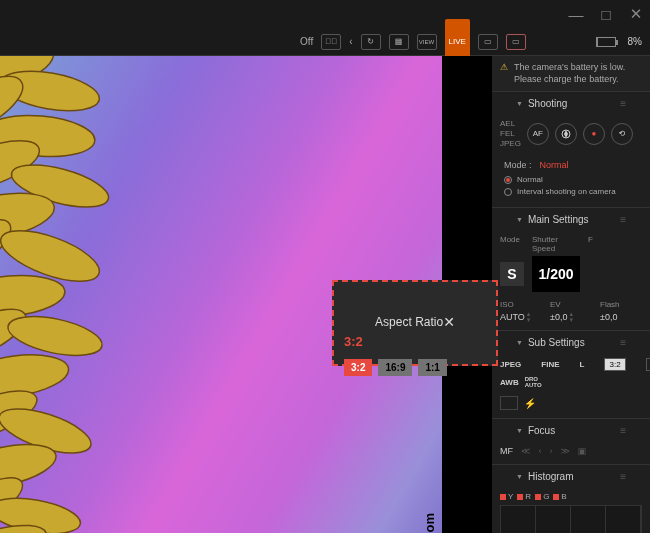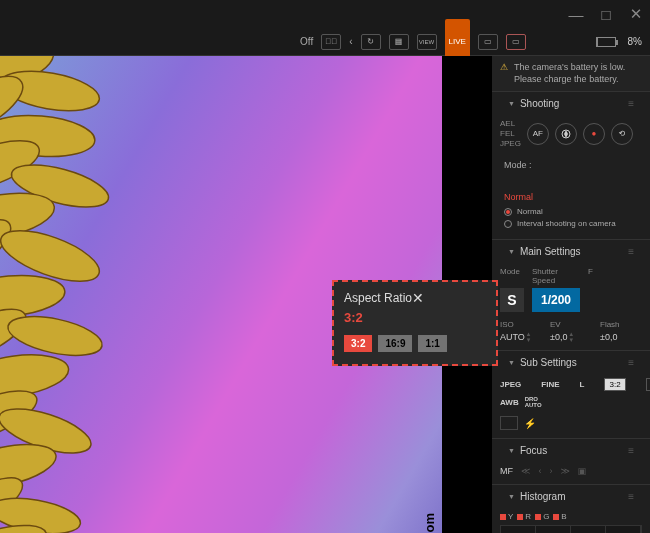--- a/index.html
+++ b/index.html
@@ -19,59 +19,59 @@
 .batt-txt { color: #ccc; font-size: 10px; margin-left: 4px; }
 
 .main { display: flex; height: calc(100% - 56px); }
 .preview { flex: 1; position: relative; background: linear-gradient(120deg, #7b9fd8 0%, #8a6dd9 25%, #b866d9 45%, #d966d9 55%, #c466d9 70%, #9a8fd9 85%, #6a5fbf 100%); overflow: hidden; }
 .flower { position: absolute; left: -60px; top: -20px; width: 260px; height: 540px; }
 .flower svg { width: 100%; height: 100%; }
 .black-strip { position: absolute; right: 0; top: 0; width: 50px; height: 100%; background: #000; }
 .watermark { position: absolute; right: 55px; bottom: 20px; transform: rotate(-90deg); transform-origin: right bottom; color: #000; font-size: 13px; font-weight: bold; }
 
 .popup { position: absolute; left: 332px; top: 280px; width: 166px; height: 86px; background: #2a2a2a; border: 2px dashed #e8493e; padding: 8px 10px; }
-.popup-hdr { display: flex; justify-content: flex-start; align-items: center; margin-bottom: 4px; }
+.popup-hdr { display: flex; justify-content: center; align-items: center; margin-bottom: 4px; margin-top: 24px; }
 .popup-title { color: #ddd; font-size: 12px; }
 .popup-close { color: #ddd; font-size: 14px; cursor: pointer; }
 .popup-val { color: #e8493e; font-size: 13px; font-weight: bold; margin-bottom: 10px; }
 .ratio-btns { display: flex; gap: 6px; }
 .ratio-btn { padding: 3px 7px; font-size: 10px; font-weight: bold; background: #737373; color: #000; }
 .ratio-btn.active { background: #e8493e; color: #fff; }
 
 .sidebar { width: 158px; background: #1f1f1f; color: #aaa; font-size: 10px; overflow-y: hidden; }
 .warn { display: flex; gap: 6px; padding: 6px 8px; background: #232323; font-size: 9px; line-height: 1.3; }
 .warn-icon { color: #f0c040; flex-shrink: 0; }
 
 .section { border-top: 1px solid #333; }
-.sec-hdr { display: flex; align-items: center; padding: 6px 16px; gap: 5px; }
+.sec-hdr { display: flex; align-items: center; padding: 6px 24px; gap: 5px; }
 .sec-hdr .tri { font-size: 7px; color: #888; }
 .sec-hdr .ttl { font-size: 10px; color: #ccc; flex: 1; }
 .sec-hdr .menu { color: #555; font-size: 10px; }
 
 .shooting-row1 { display: flex; gap: 6px; padding: 4px 8px 8px 8px; align-items: center; }
 .sh-lbl { font-size: 8px; line-height: 1.2; color: #888; }
 .circ-btn { width: 22px; height: 22px; border: 1px solid #555; border-radius: 50%; display: flex; align-items: center; justify-content: center; font-size: 8px; color: #ccc; }
 .circ-btn.rec { color: #e8493e; }
 
 .mode-row { padding: 4px 8px 8px 12px; }
-.mode-lbl { display: flex; gap: 22px; margin-bottom: 5px; flex-direction: column; }
+.mode-lbl { display: flex; gap: 8px; margin-bottom: 5px; }
 .mode-lbl .k { color: #aaa; font-size: 9px; }
 .mode-lbl .v { color: #e8493e; font-size: 9px; }
 .radio-row { display: flex; align-items: center; gap: 5px; margin-bottom: 3px; }
 .radio { width: 8px; height: 8px; border: 1px solid #888; border-radius: 50%; }
 .radio.on::after { content: ''; display: block; width: 4px; height: 4px; background: #e8493e; border-radius: 50%; margin: 1px; }
 .radio-txt { font-size: 8px; color: #aaa; }
 
 .main-set { padding: 4px 0 8px 8px; }
 .ms-lbls { display: flex; gap: 8px; font-size: 8px; color: #888; margin-bottom: 3px; }
 .ms-lbls span:nth-child(1) { width: 24px; }
 .ms-lbls span:nth-child(2) { width: 48px; }
 .ms-row1 { display: flex; gap: 8px; align-items: center; margin-bottom: 8px; }
 .mode-s { width: 24px; height: 24px; background: #333; display: flex; align-items: center; justify-content: center; font-size: 14px; font-weight: bold; color: #fff; }
-.shutter { width: 48px; height: 24px; background: #0369a1; display: flex; align-items: center; justify-content: center; font-size: 12px; font-weight: bold; color: #fff; }
+.shutter { width: 48px; height: 36px; background: #000000; display: flex; align-items: center; justify-content: center; font-size: 14px; font-weight: bold; color: #fff; }
 .f-val { font-size: 11px; color: #555; }
 .ms-lbls2 { display: flex; font-size: 8px; color: #888; margin-bottom: 2px; }
 .ms-lbls2 span { flex: 1; }
 .ms-row2 { display: flex; align-items: center; }
 .ms-row2 > div { flex: 1; display: flex; align-items: center; gap: 2px; font-size: 9px; color: #ccc; }
 .ud { font-size: 7px; color: #555; line-height: 0.8; }
 
 .sub-row1 { display: flex; gap: 20px; padding: 4px 8px; align-items: center; }
 .sub-tag { font-size: 8px; color: #ccc; font-weight: bold; }
 .box-btn { border: 1px solid #555; padding: 1px 4px; font-size: 8px; color: #ccc; }

